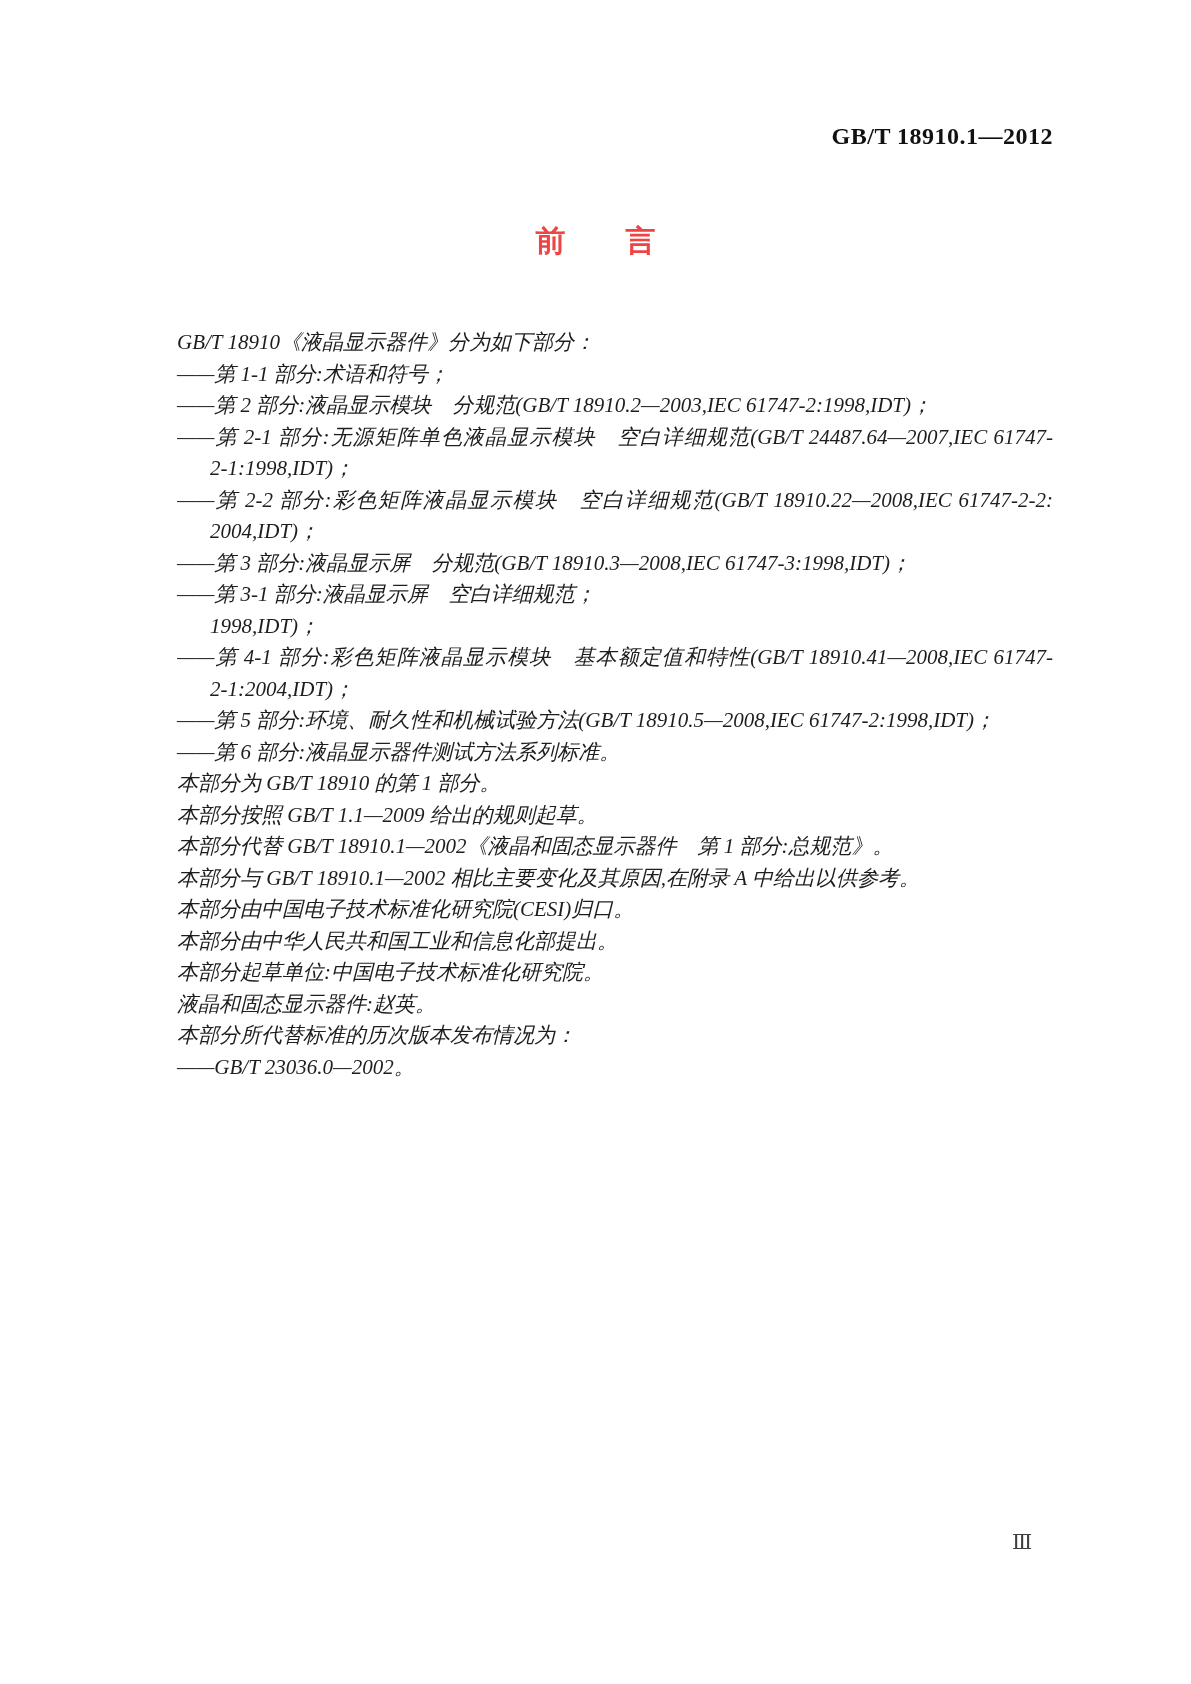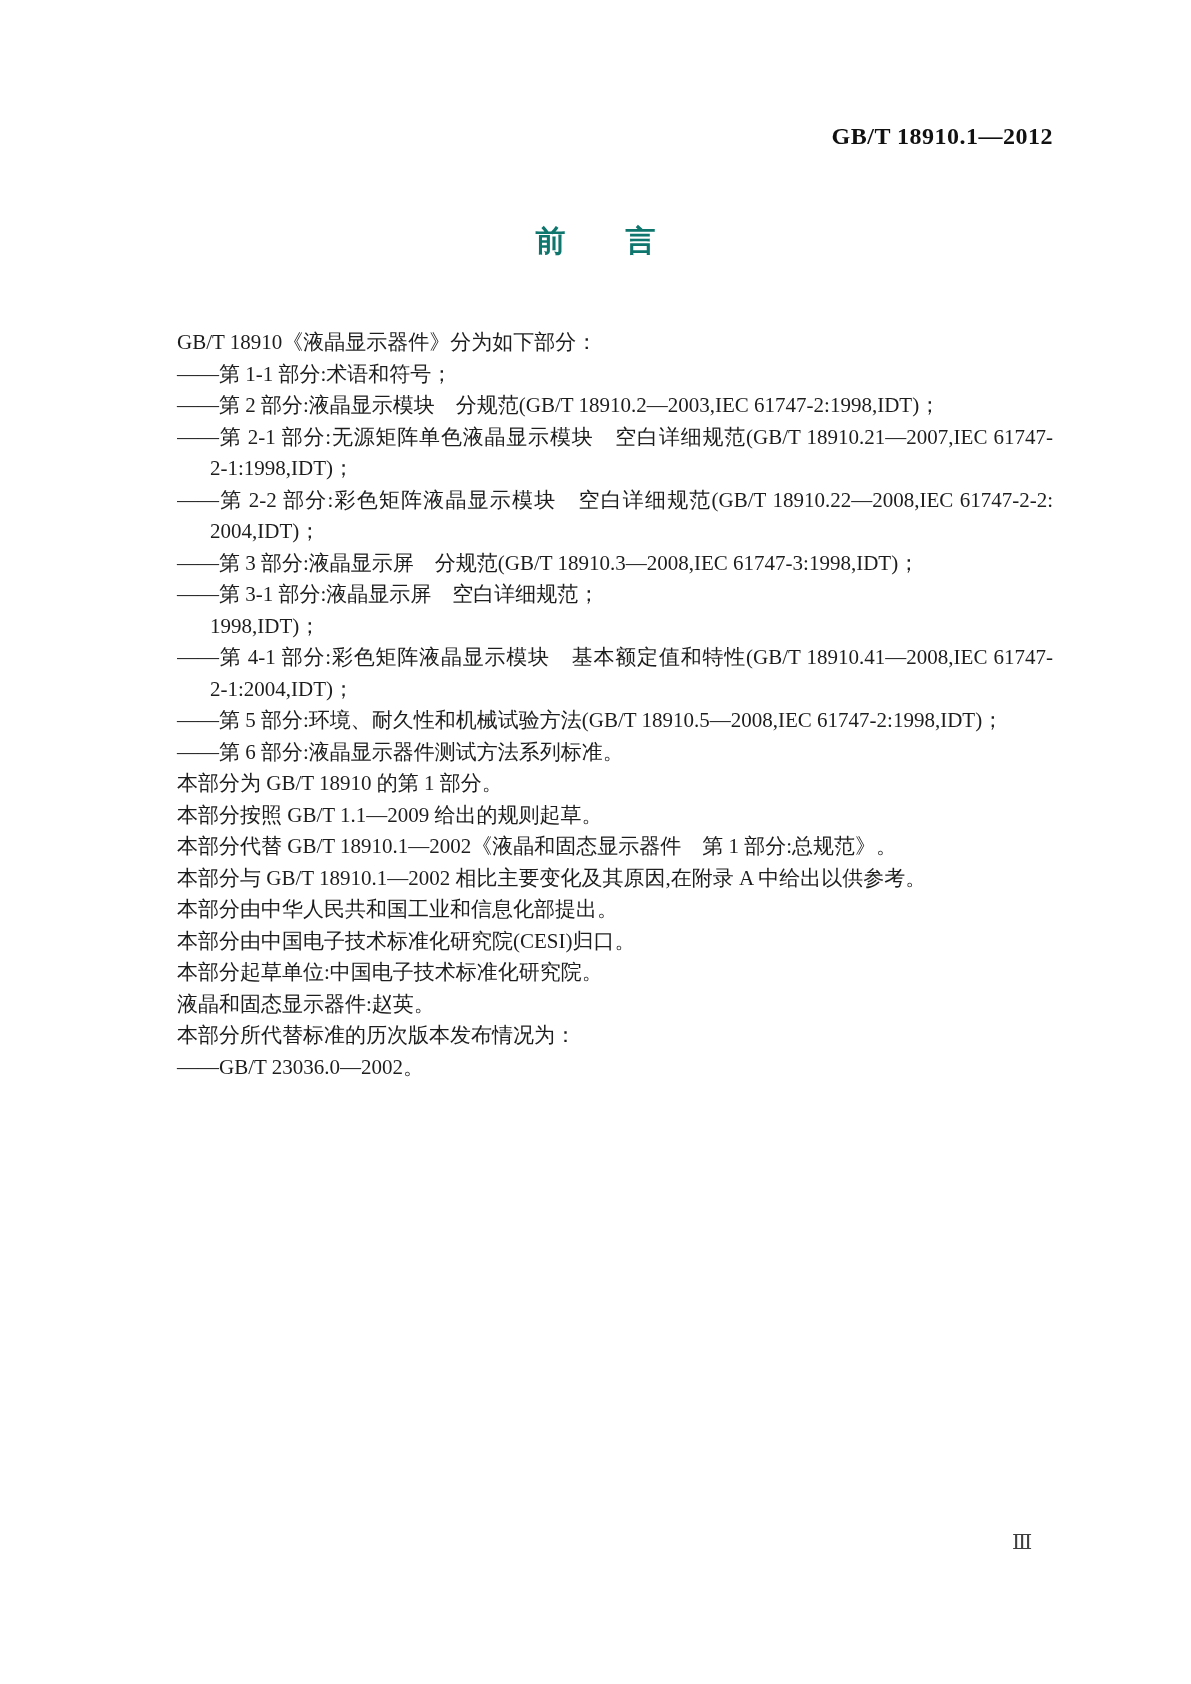--- a/index.html
+++ b/index.html
@@ -30,29 +30,30 @@
   }
   .doc-title {
     position: absolute;
     top: 220px;
     left: 0;
     width: 100%;
     text-align: center;
     font-size: 30px;
     line-height: 42px;
     font-weight: bold;
-    color: #0f766e;
+    color: #ef4444;
     white-space: pre;
   }
   .body-block {
     position: absolute;
     top: 327px;
     left: 177px;
     width: 876px;
     font-size: 21px;
+    font-style: italic;
   }
   .line {
     height: 31.5px;
     line-height: 31.5px;
     white-space: nowrap;
     color: #1d1d1d;
   }
   .line.cont {
     padding-left: 33px;
   }
@@ -77,37 +78,37 @@
 <div class="page">
 
   <div class="doc-code">GB/T 18910.1—2012</div>
 
   <div class="doc-title">前　　言</div>
 
   <div class="body-block">
       <div class="line">GB/T 18910《液晶显示器件》分为如下部分：</div>
       <div class="line">——第 1-1 部分:术语和符号；</div>
       <div class="line">——第 2 部分:液晶显示模块　分规范(GB/T 18910.2—2003,IEC 61747-2:1998,IDT)；</div>
-      <div class="line just">——第 2-1 部分:无源矩阵单色液晶显示模块　空白详细规范(GB/T 18910.21—2007,IEC 61747-</div>
+      <div class="line just">——第 2-1 部分:无源矩阵单色液晶显示模块　空白详细规范(GB/T 24487.64—2007,IEC 61747-</div>
       <div class="line cont">2-1:1998,IDT)；</div>
       <div class="line just">——第 2-2 部分:彩色矩阵液晶显示模块　空白详细规范(GB/T 18910.22—2008,IEC 61747-2-2:</div>
       <div class="line cont">2004,IDT)；</div>
       <div class="line">——第 3 部分:液晶显示屏　分规范(GB/T 18910.3—2008,IEC 61747-3:1998,IDT)；</div>
       <div class="line">——第 3-1 部分:液晶显示屏　空白详细规范；</div>
       <div class="line cont">1998,IDT)；</div>
       <div class="line just">——第 4-1 部分:彩色矩阵液晶显示模块　基本额定值和特性(GB/T 18910.41—2008,IEC 61747-</div>
       <div class="line cont">2-1:2004,IDT)；</div>
       <div class="line">——第 5 部分:环境、耐久性和机械试验方法(GB/T 18910.5—2008,IEC 61747-2:1998,IDT)；</div>
       <div class="line">——第 6 部分:液晶显示器件测试方法系列标准。</div>
       <div class="line">本部分为 GB/T 18910 的第 1 部分。</div>
       <div class="line">本部分按照 GB/T 1.1—2009 给出的规则起草。</div>
       <div class="line">本部分代替 GB/T 18910.1—2002《液晶和固态显示器件　第 1 部分:总规范》。</div>
       <div class="line">本部分与 GB/T 18910.1—2002 相比主要变化及其原因,在附录 A 中给出以供参考。</div>
+      <div class="line">本部分由中国电子技术标准化研究院(CESI)归口。</div>
       <div class="line">本部分由中华人民共和国工业和信息化部提出。</div>
-      <div class="line">本部分由中国电子技术标准化研究院(CESI)归口。</div>
       <div class="line">本部分起草单位:中国电子技术标准化研究院。</div>
       <div class="line">液晶和固态显示器件:赵英。</div>
       <div class="line">本部分所代替标准的历次版本发布情况为：</div>
       <div class="line">——GB/T 23036.0—2002。</div>
     </div>
 
   <div class="page-number">Ⅲ</div>
 
 </div>
 

